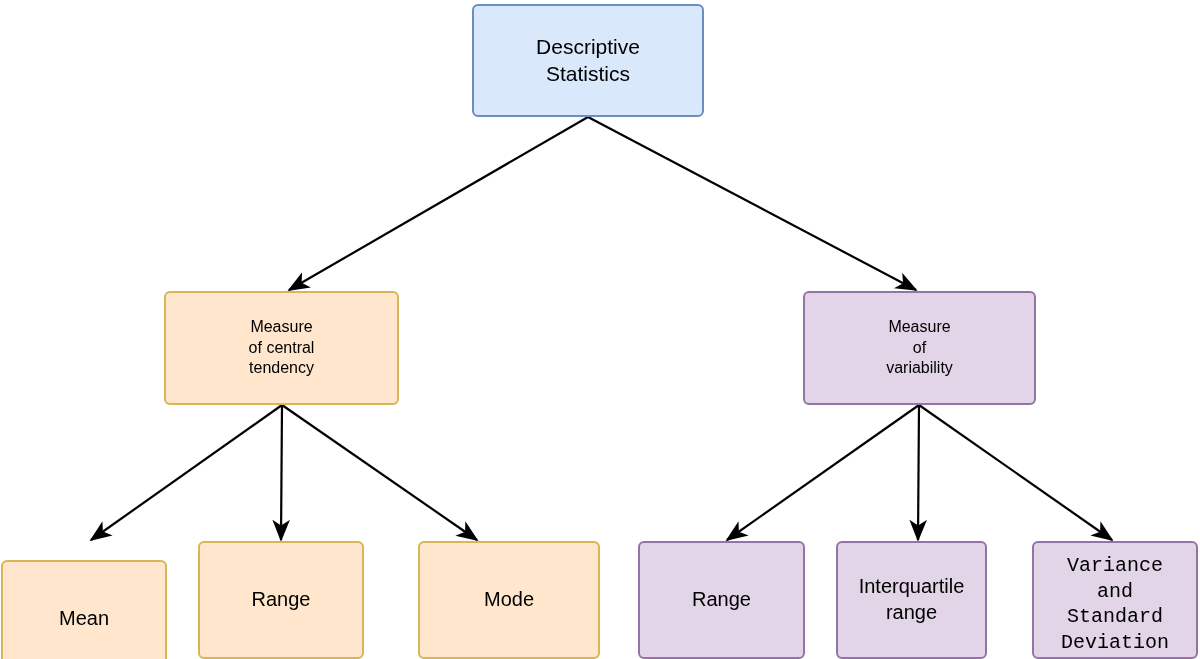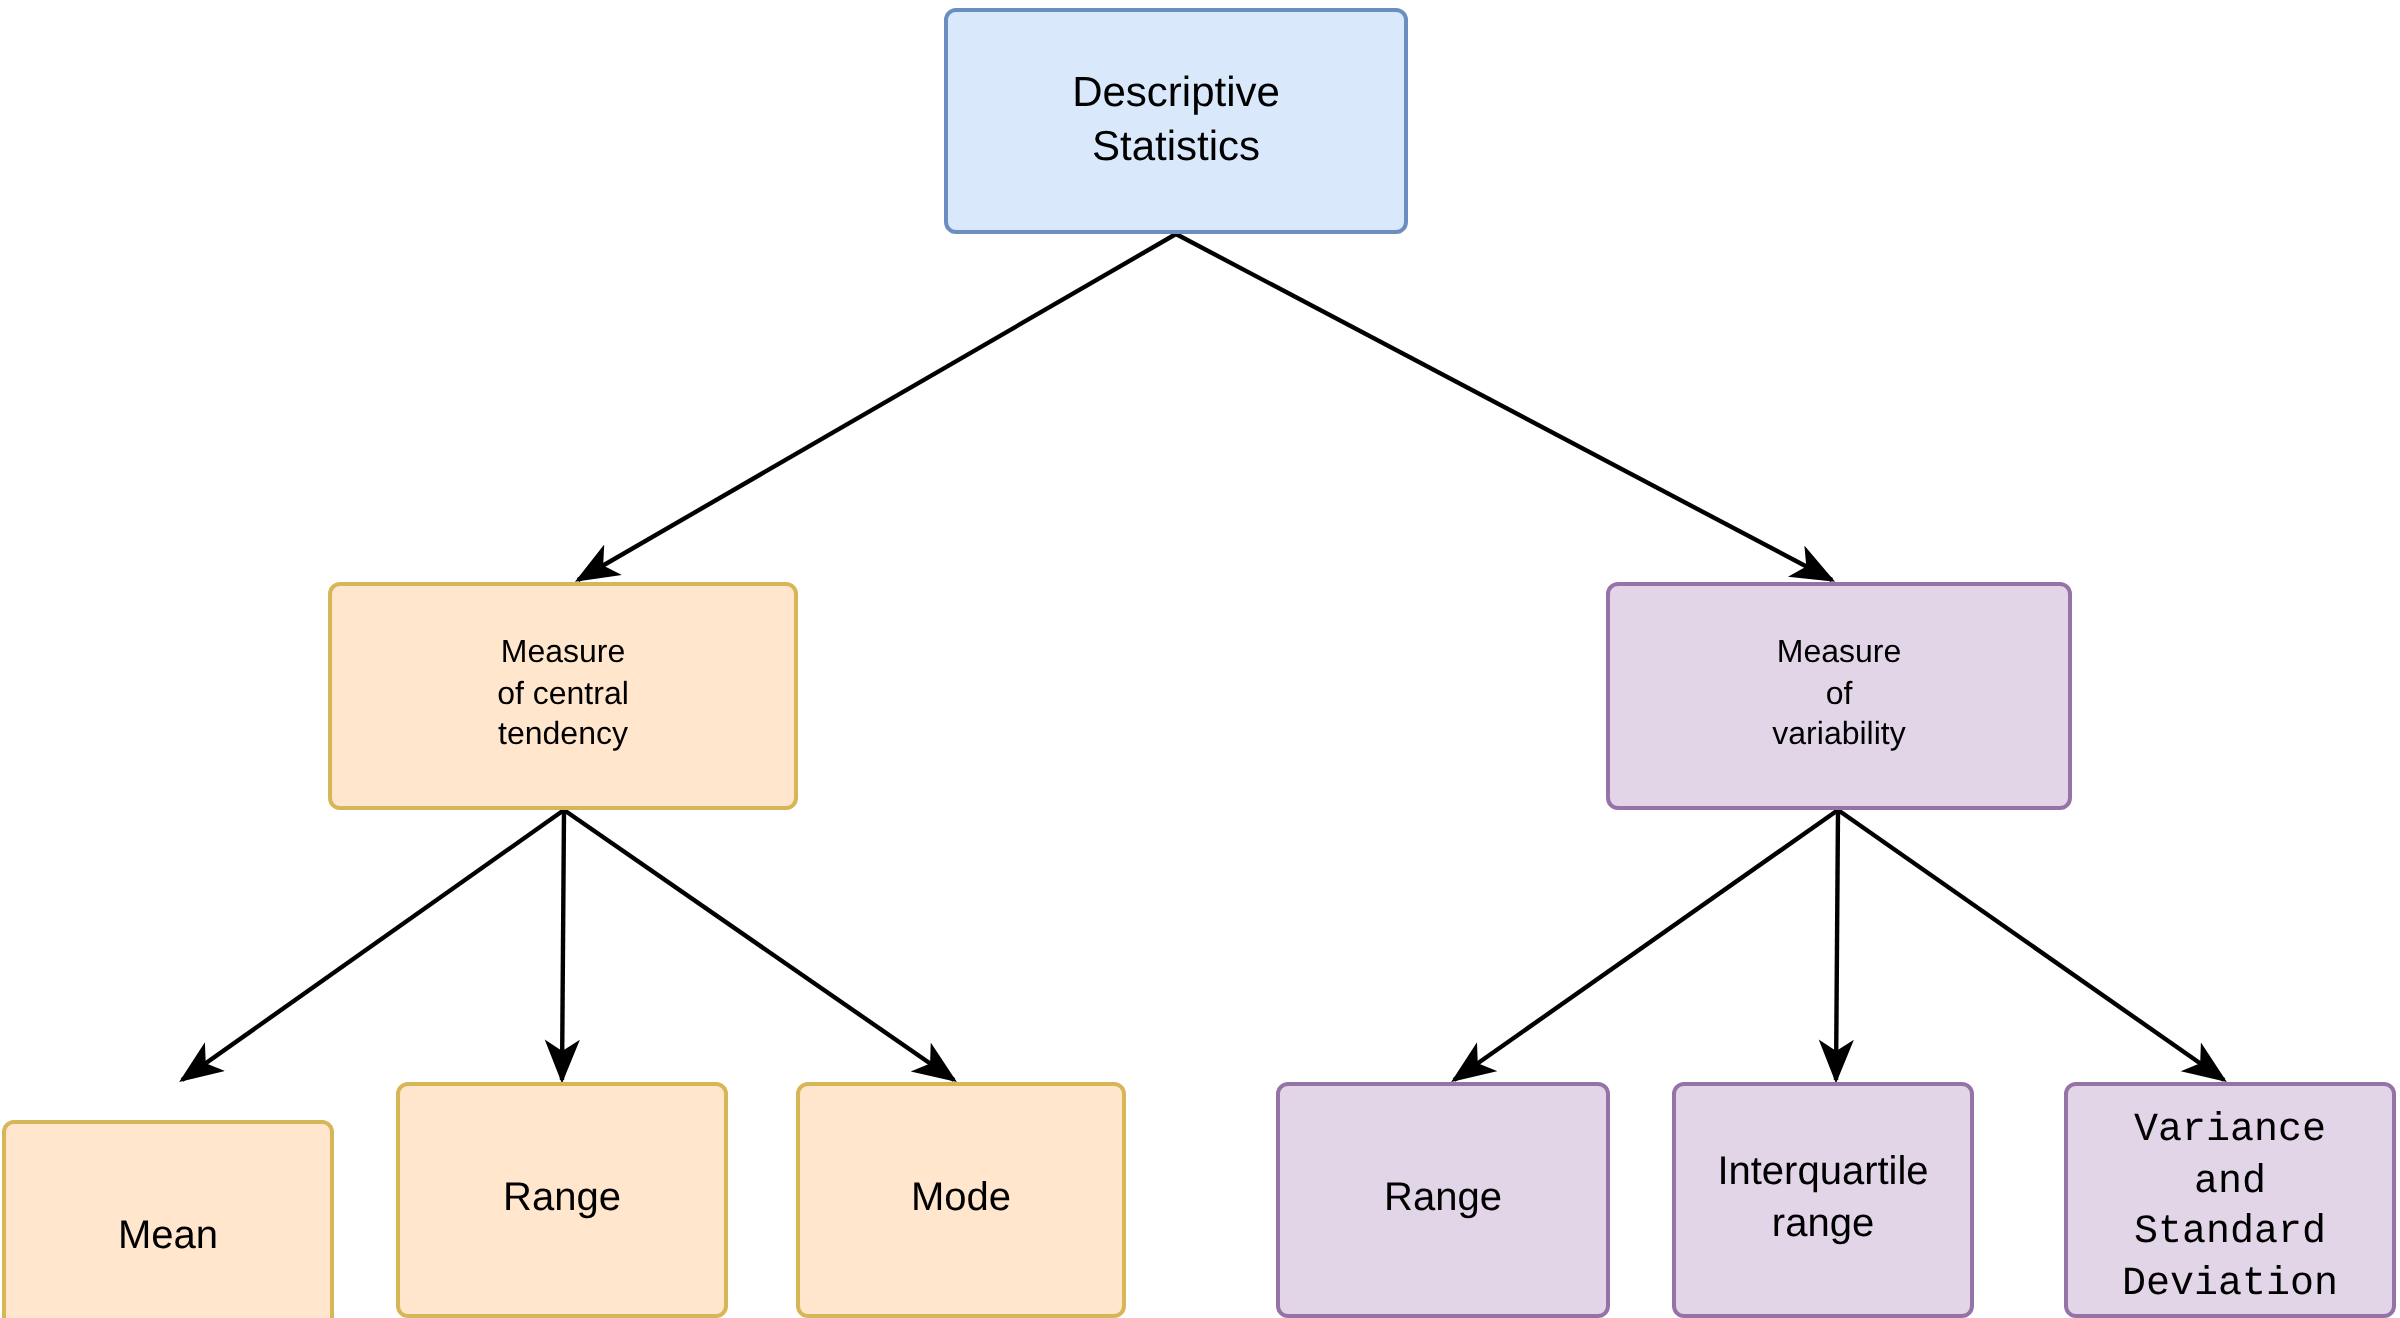--- a/index.html
+++ b/index.html
@@ -114,21 +114,21 @@
   </div>
 
   <div class="node leaf-orange" style="left: 1px; top: 541px; width: 166px; height: 118px; margin-top: 19px;">
     <span class="node-label">Mean</span>
   </div>
 
   <div class="node leaf-orange" style="left: 198px; top: 541px; width: 166px; height: 118px;">
     <span class="node-label">Range</span>
   </div>
 
-  <div class="node leaf-orange" style="left: 398px; top: 541px; width: 165px; height: 118px;">
+  <div class="node leaf-orange" style="left: 418px; top: 541px; width: 182px; height: 118px;">
     <span class="node-label">Mode</span>
   </div>
 
   <div class="node leaf-purple" style="left: 638px; top: 541px; width: 167px; height: 118px;">
     <span class="node-label">Range</span>
   </div>
 
   <div class="node leaf-purple" style="left: 836px; top: 541px; width: 151px; height: 118px;">
     <span class="node-label">Interquartile
 range</span>

